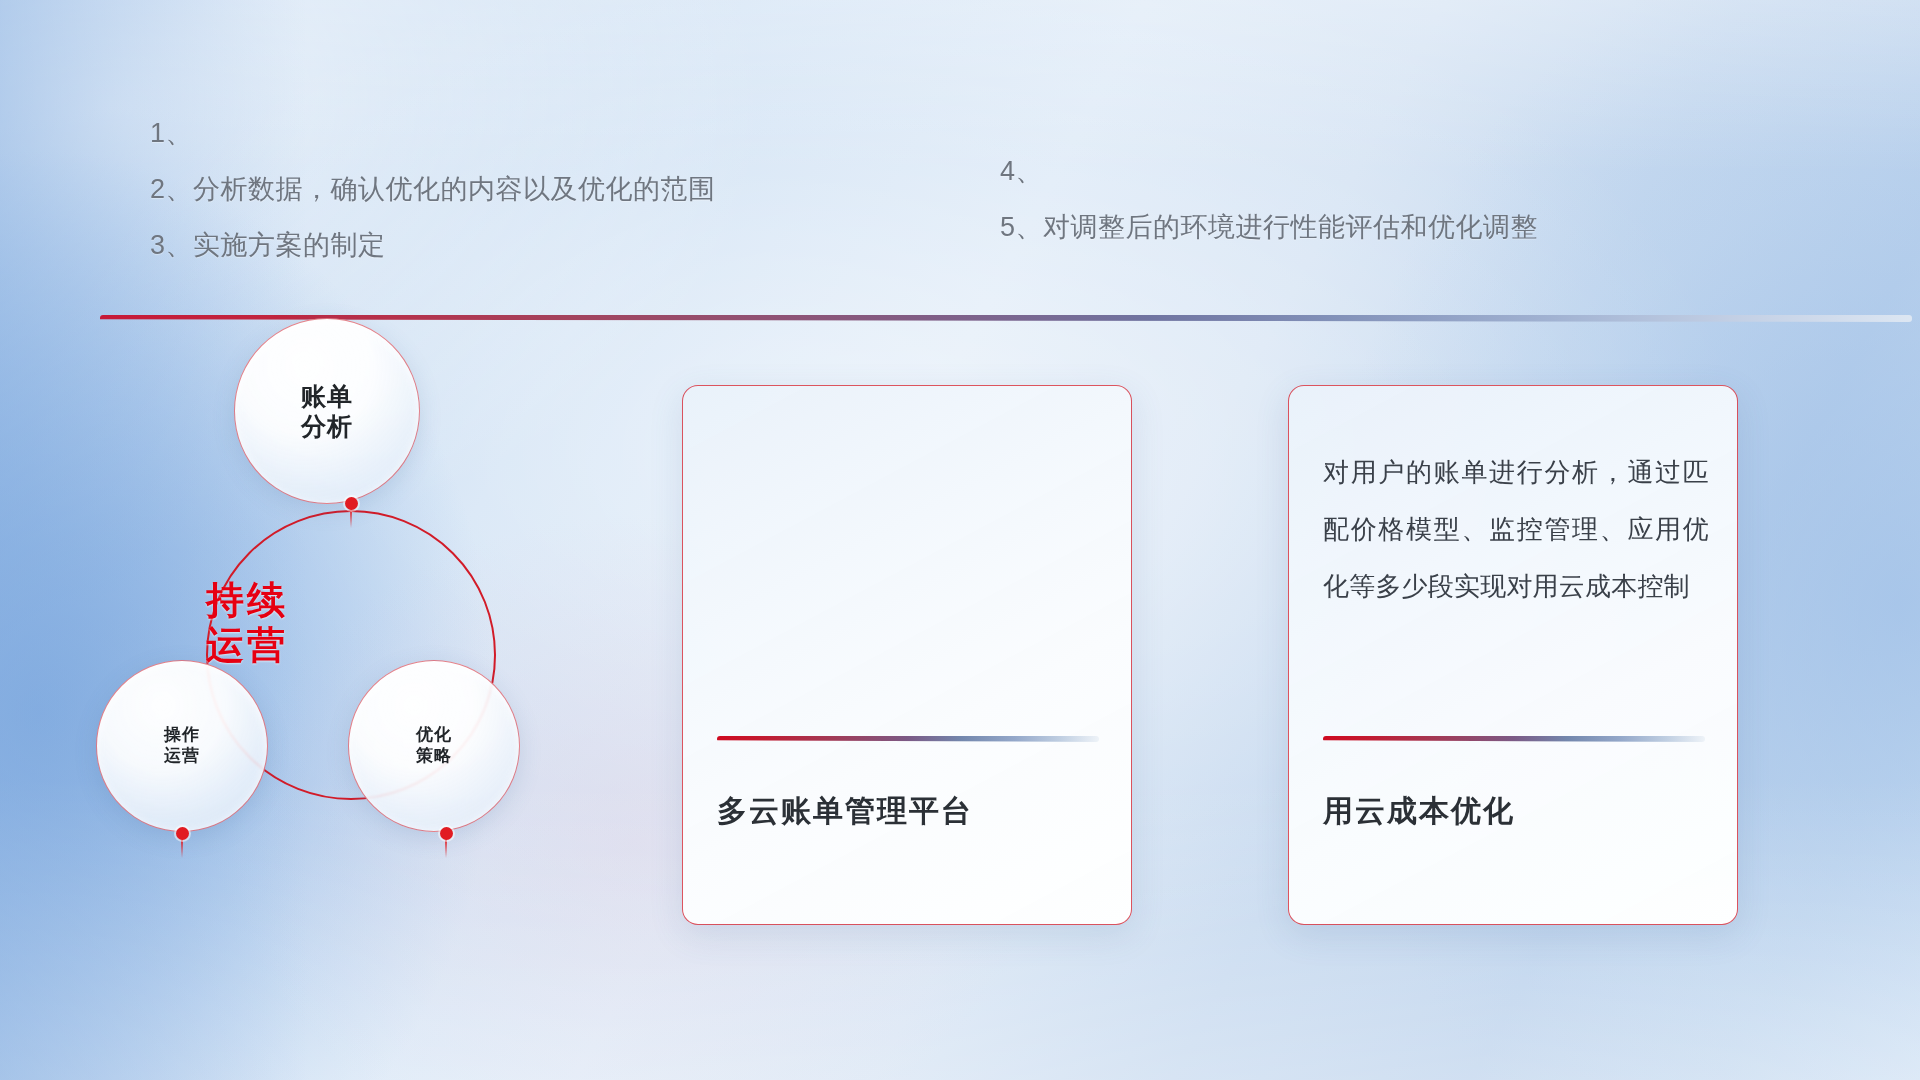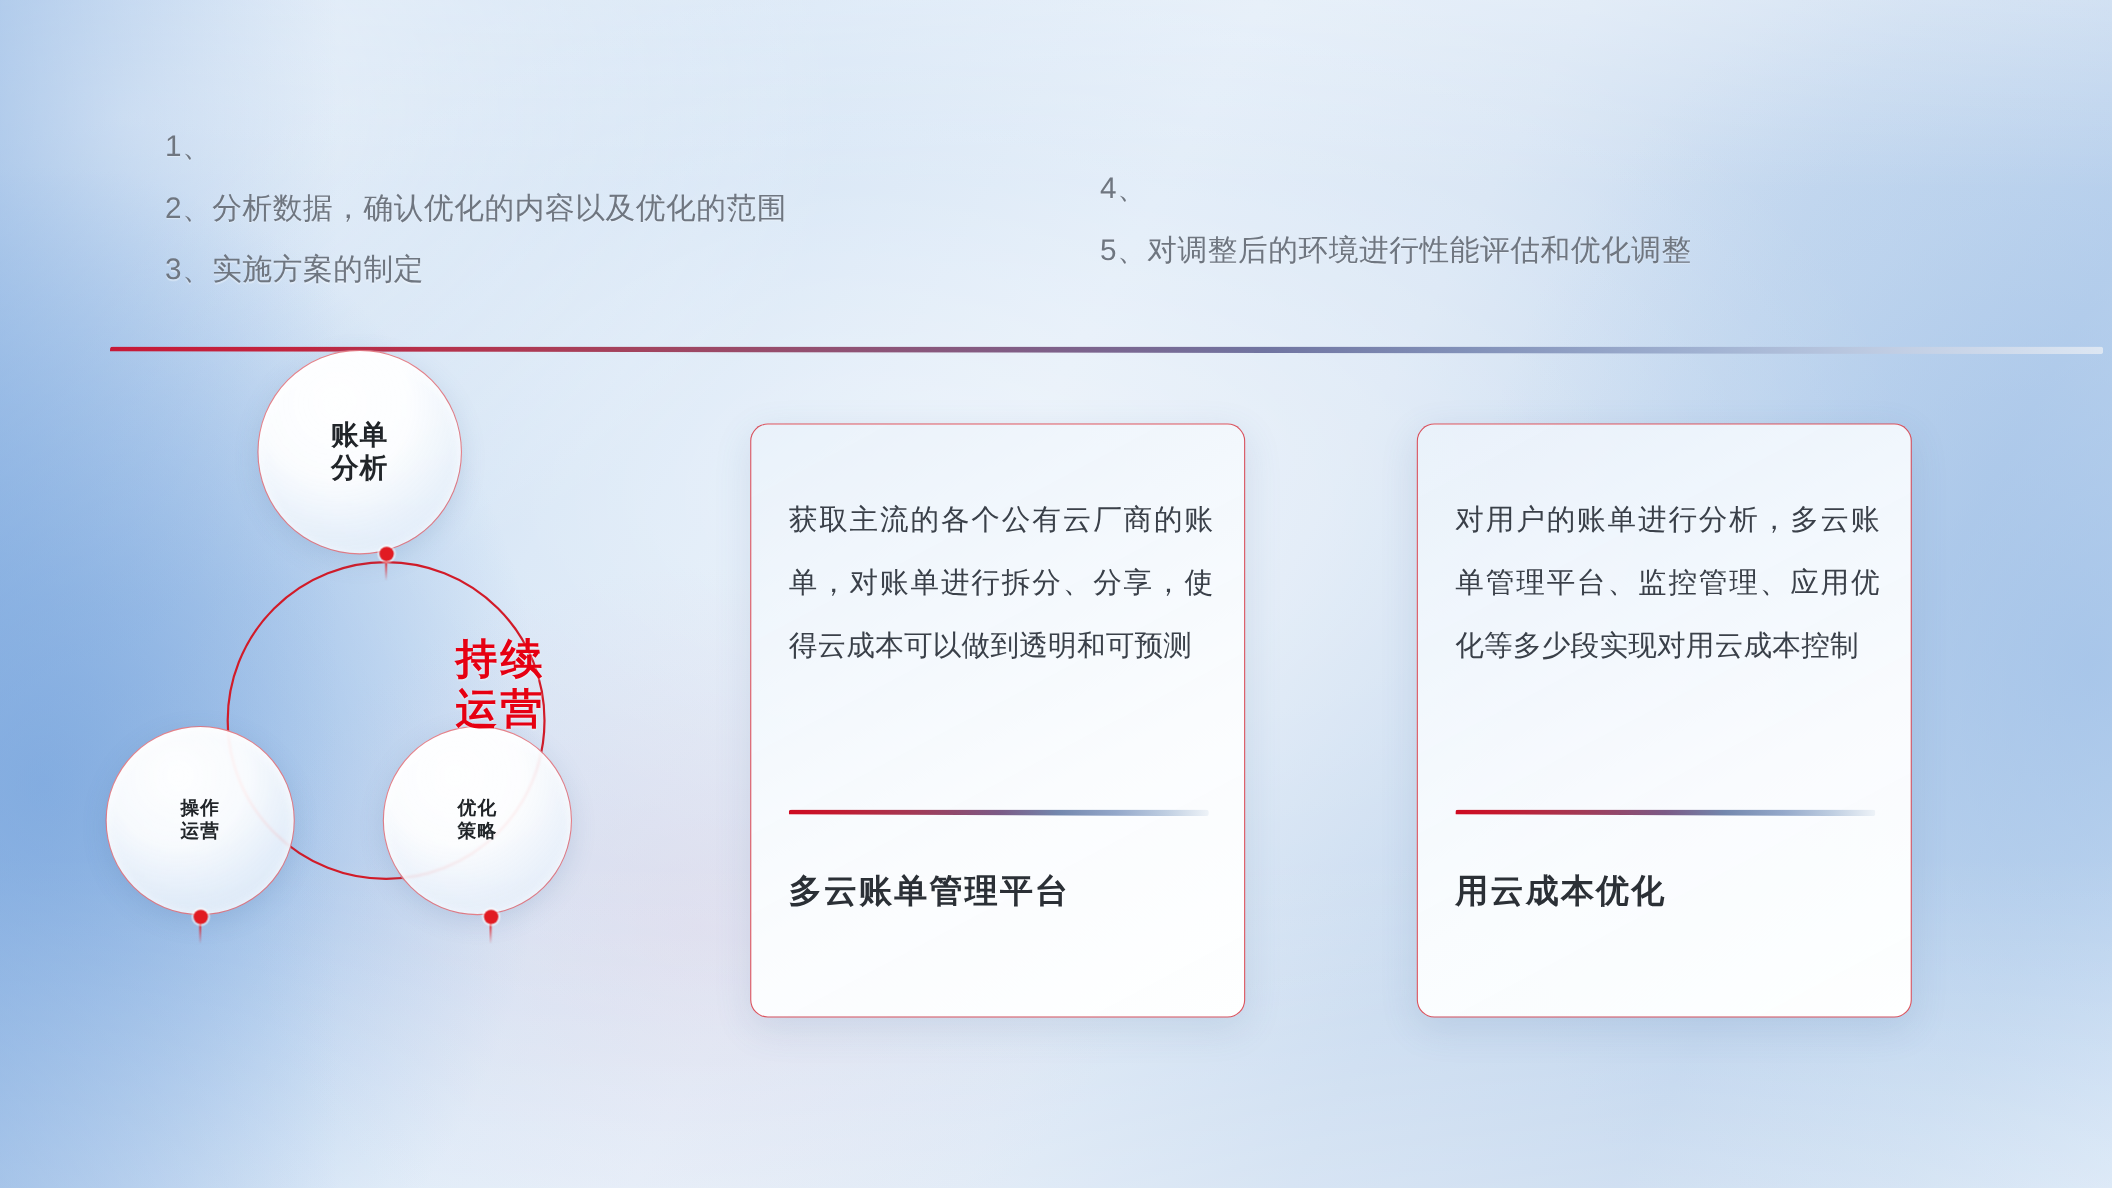--- a/index.html
+++ b/index.html
@@ -104,21 +104,21 @@
   .bubble-label{
     font-size:25px;font-weight:700;color:#212529;line-height:1.22;text-align:left;
     letter-spacing:1px;
   }
   .b-top{left:138px;top:-22px;width:186px;height:186px;}
   .b-bl{left:0px;top:320px;width:172px;height:172px;}
   .b-br{left:252px;top:320px;width:172px;height:172px;}
   .b-bl .bubble-label,.b-br .bubble-label{font-size:17px;}
   .center-label{
     position:absolute;left:110px;top:238px;width:290px;
-    text-align:right;
+    text-align:left;
     color:#e60012;font-size:38px;font-weight:900;line-height:1.18;
     letter-spacing:3px;
     text-shadow:0 1px 2px rgba(255,255,255,.6);
   }
   .node-dot{
     position:absolute;width:13px;height:13px;border-radius:50%;
     background:#e11b22;box-shadow:0 0 0 2px rgba(255,255,255,.5);
   }
   .node-dot.n1{left:249px;top:157px;}
   .node-dot.n2{left:80px;top:487px;}
@@ -247,22 +247,21 @@
   <div class="node-tail t1"></div>
   <div class="node-tail t2"></div>
   <div class="node-tail t3"></div>
   <div class="node-dot n1"></div>
   <div class="node-dot n2"></div>
   <div class="node-dot n3"></div>
 
 </div>
 
 <div class="card c1">
-  <div class="card-body">获取主流的各个公有云厂商的账单，对账单进行拆分、分享，使得云成本可以做到透明和可预测</div>
   <div class="card-rule"></div>
   <div class="card-title">多云账单管理平台</div>
 </div>
 
 <div class="card c2">
-  <div class="card-body">对用户的账单进行分析，多云账单管理平台、监控管理、应用优化等多少段实现对用云成本控制</div>
+  <div class="card-body">对用户的账单进行分析，通过匹配价格模型、监控管理、应用优化等多少段实现对用云成本控制</div>
   <div class="card-rule"></div>
   <div class="card-title">用云成本优化</div>
 </div>
 
 </body></html>

